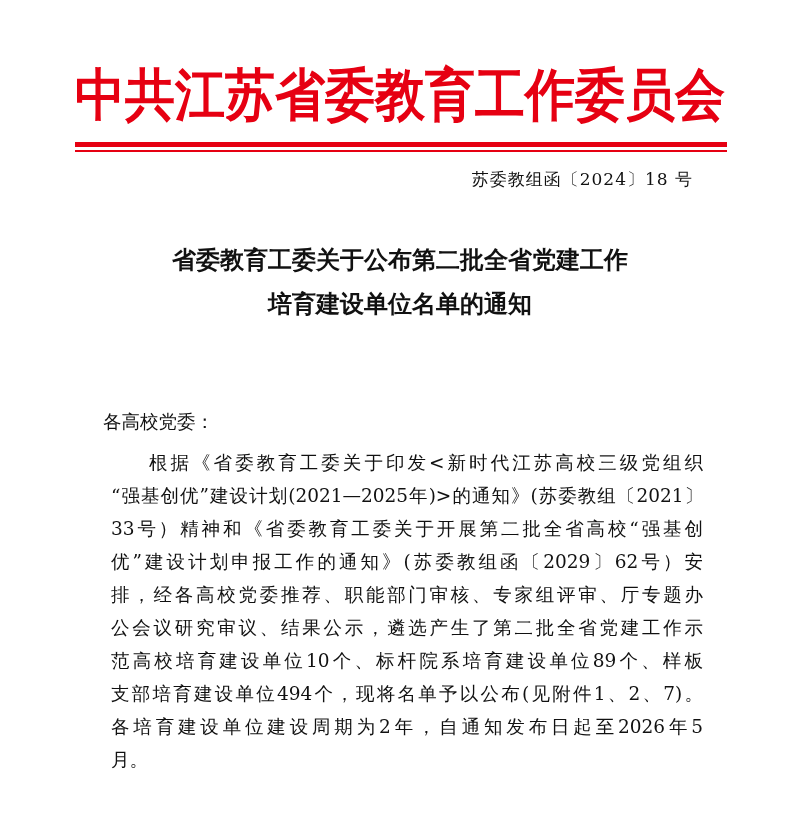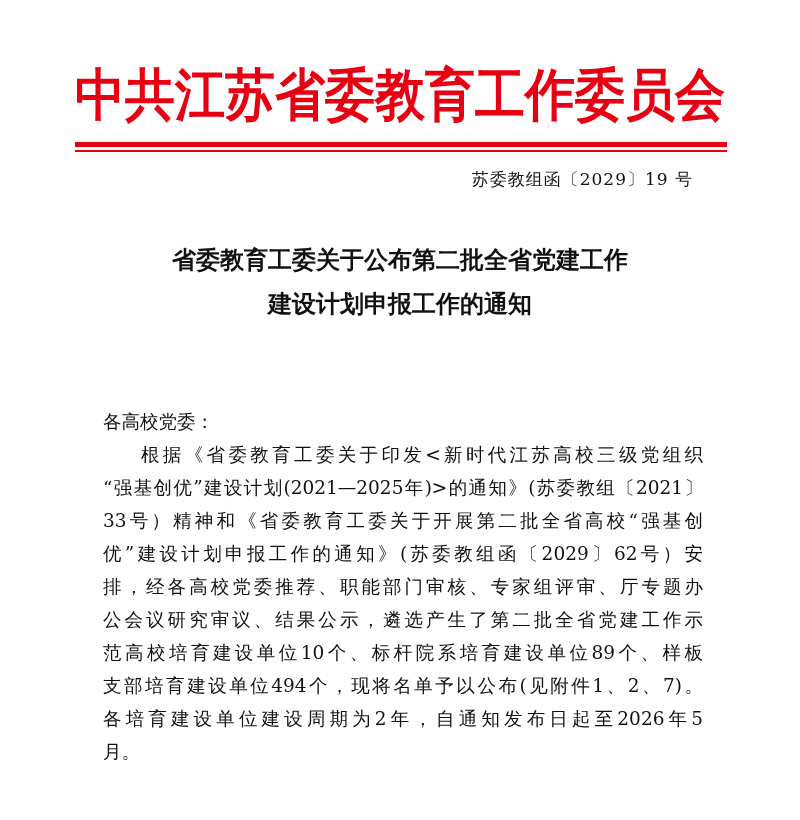--- a/index.html
+++ b/index.html
@@ -22,39 +22,39 @@
     position: absolute; left: 80px; top: 238px; width: 640px; text-align: center;
     font-family: Liberation Sans, sans-serif; font-size: 24px; font-weight: bold;
     color: #111; line-height: 44px;
   }
   .title div { white-space: nowrap; }
   .body-text {
     position: absolute; left: 103px; top: 405px; width: 600px;
     font-family: "DejaVu Serif", "Liberation Serif", serif; font-size: 18.5px; color: #111;
     line-height: 33px;
   }
-  .salutation { white-space: nowrap; margin-bottom: 0; }
-  .para { text-indent: 0; }
+  .salutation { white-space: nowrap; margin-bottom: 8px; }
+  .para { text-indent: 0; margin-left: 8px; }
   .line { white-space: nowrap; display: block; text-align: justify; text-align-last: justify; }
   .line.last { text-align-last: left; }
   .line.indent { padding-left: 38px; }
 </style>
 </head>
 <body>
 
 <div class="page">
   <div class="org-header">中共江苏省委教育工作委员会</div>
   <div class="rule-thick"></div>
   <div class="rule-thin"></div>
 
-  <div class="doc-number">苏委教组函〔2029〕19 号</div>
+  <div class="doc-number">苏委教组函〔2024〕18 号</div>
 
   <div class="title">
     <div>省委教育工委关于公布第二批全省党建工作</div>
-    <div>建设计划申报工作的通知</div>
+    <div>培育建设单位名单的通知</div>
   </div>
 
   <div class="body-text">
     <div class="salutation">各高校党委：</div>
     <div class="para">
       <span class="line indent">根据《省委教育工委关于印发&lt;新时代江苏高校三级党组织</span>
       <span class="line">“强基创优”建设计划(2021—2025年)&gt;的通知》(苏委教组〔2021〕</span>
       <span class="line">33号）精神和《省委教育工委关于开展第二批全省高校“强基创</span>
       <span class="line">优”建设计划申报工作的通知》(苏委教组函〔2029〕62号）安</span>
       <span class="line">排，经各高校党委推荐、职能部门审核、专家组评审、厅专题办</span>

